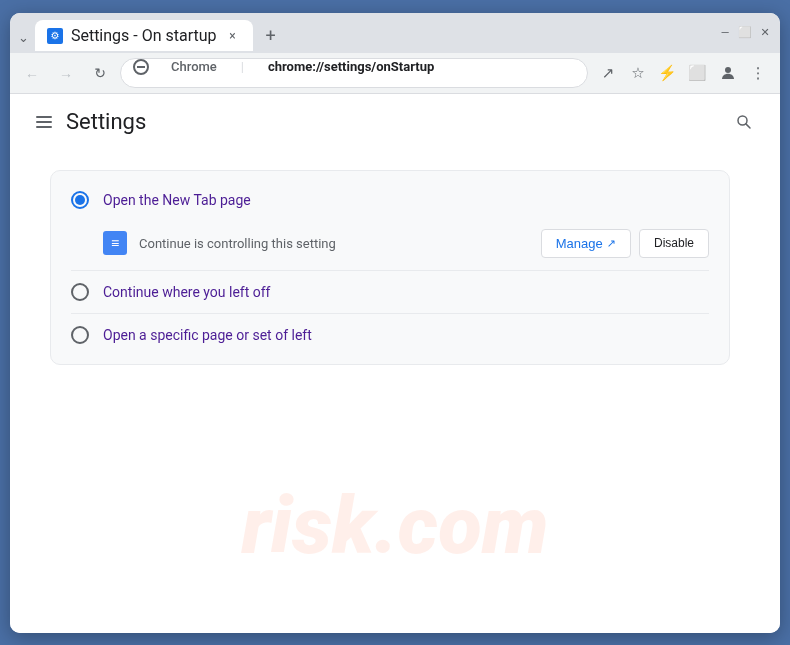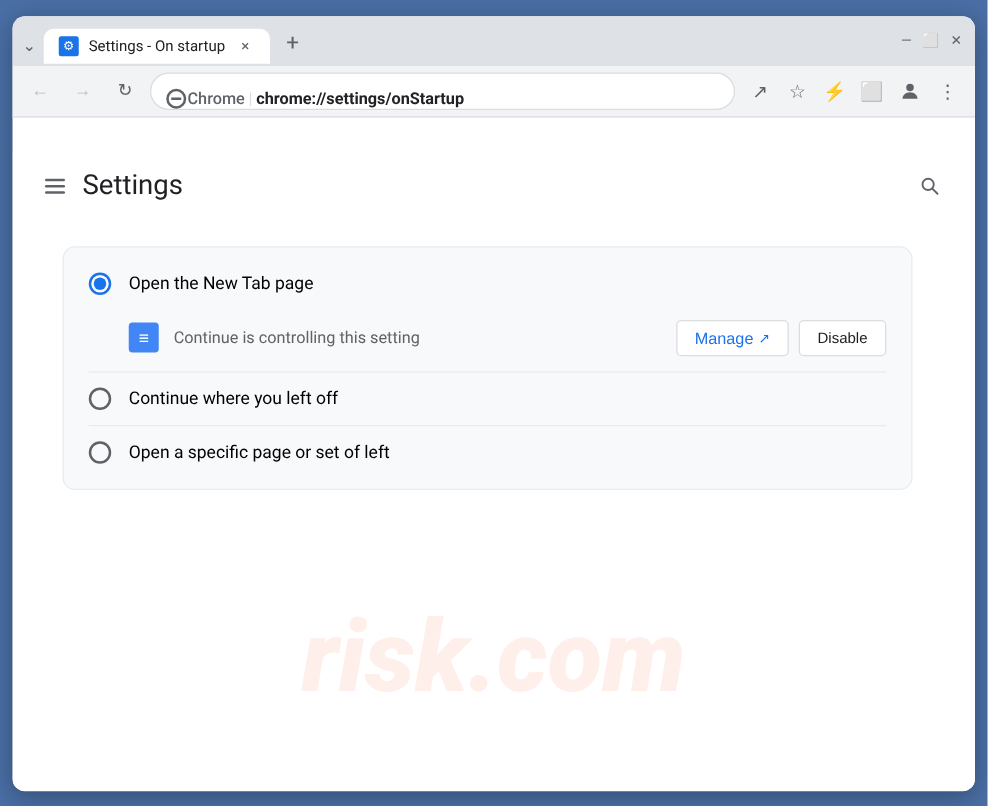--- a/index.html
+++ b/index.html
@@ -147,22 +147,22 @@
     }
     .nav-btn.disabled { color: #bdc1c6; cursor: default; }
 
     .url-bar {
       flex: 1;
       background: #fff;
       border: 1px solid #dadce0;
       border-radius: 20px;
       padding: 0 12px;
       display: flex;
-      align-items: flex-end;
-      gap: 1px;
+      align-items: flex-start;
+      gap: 22px;
       font-size: 13px;
       color: #202124;
       height: 30px;
     }
 
     .url-globe {
       width: 16px;
       height: 16px;
       border: 2px solid #5f6368;
       border-radius: 50%;
@@ -217,21 +217,20 @@
       cursor: pointer;
     }
 
     
     .settings-content {
       flex: 1;
       background: #fff;
       overflow-y: auto;
       display: flex;
       flex-direction: column;
-      margin-top: 27px;
     }
 
     .settings-header {
       display: flex;
       align-items: center;
       padding: 12px 20px;
       border-bottom: none;
     }
 
     .menu-icon {
@@ -327,21 +326,21 @@
 
     .radio-inner {
       width: 10px;
       height: 10px;
       border-radius: 50%;
       background: #1a73e8;
     }
 
     .option-label {
       font-size: 14px;
-      color: #000000;
+      color: #4c1d95;
     }
 
     .extension-icon {
       width: 24px;
       height: 24px;
       background: #4285f4;
       border-radius: 3px;
       display: flex;
       align-items: center;
       justify-content: center;
@@ -425,21 +424,21 @@
 
 <div class="browser-window">
 
   <div class="title-bar">
     <div class="tab-strip">
       <div class="tab-chevron">
         <span>⌄</span>
       </div>
       <div class="tab-active">
         <div class="tab-favicon"></div>
-        <span style="font-size:12px; white-space:nowrap; overflow:hidden; text-overflow:ellipsis; flex:1;">Settings - On startup</span>
+        <span style="font-size:16px; white-space:nowrap; overflow:hidden; text-overflow:ellipsis; flex:1;">Settings - On startup</span>
         <div class="tab-close">
           <span>×</span>
         </div>
       </div>
       <div class="tab-new">+</div>
     </div>
     <div class="window-controls">
       <div class="win-ctrl">
           <span>—</span>
         </div>

